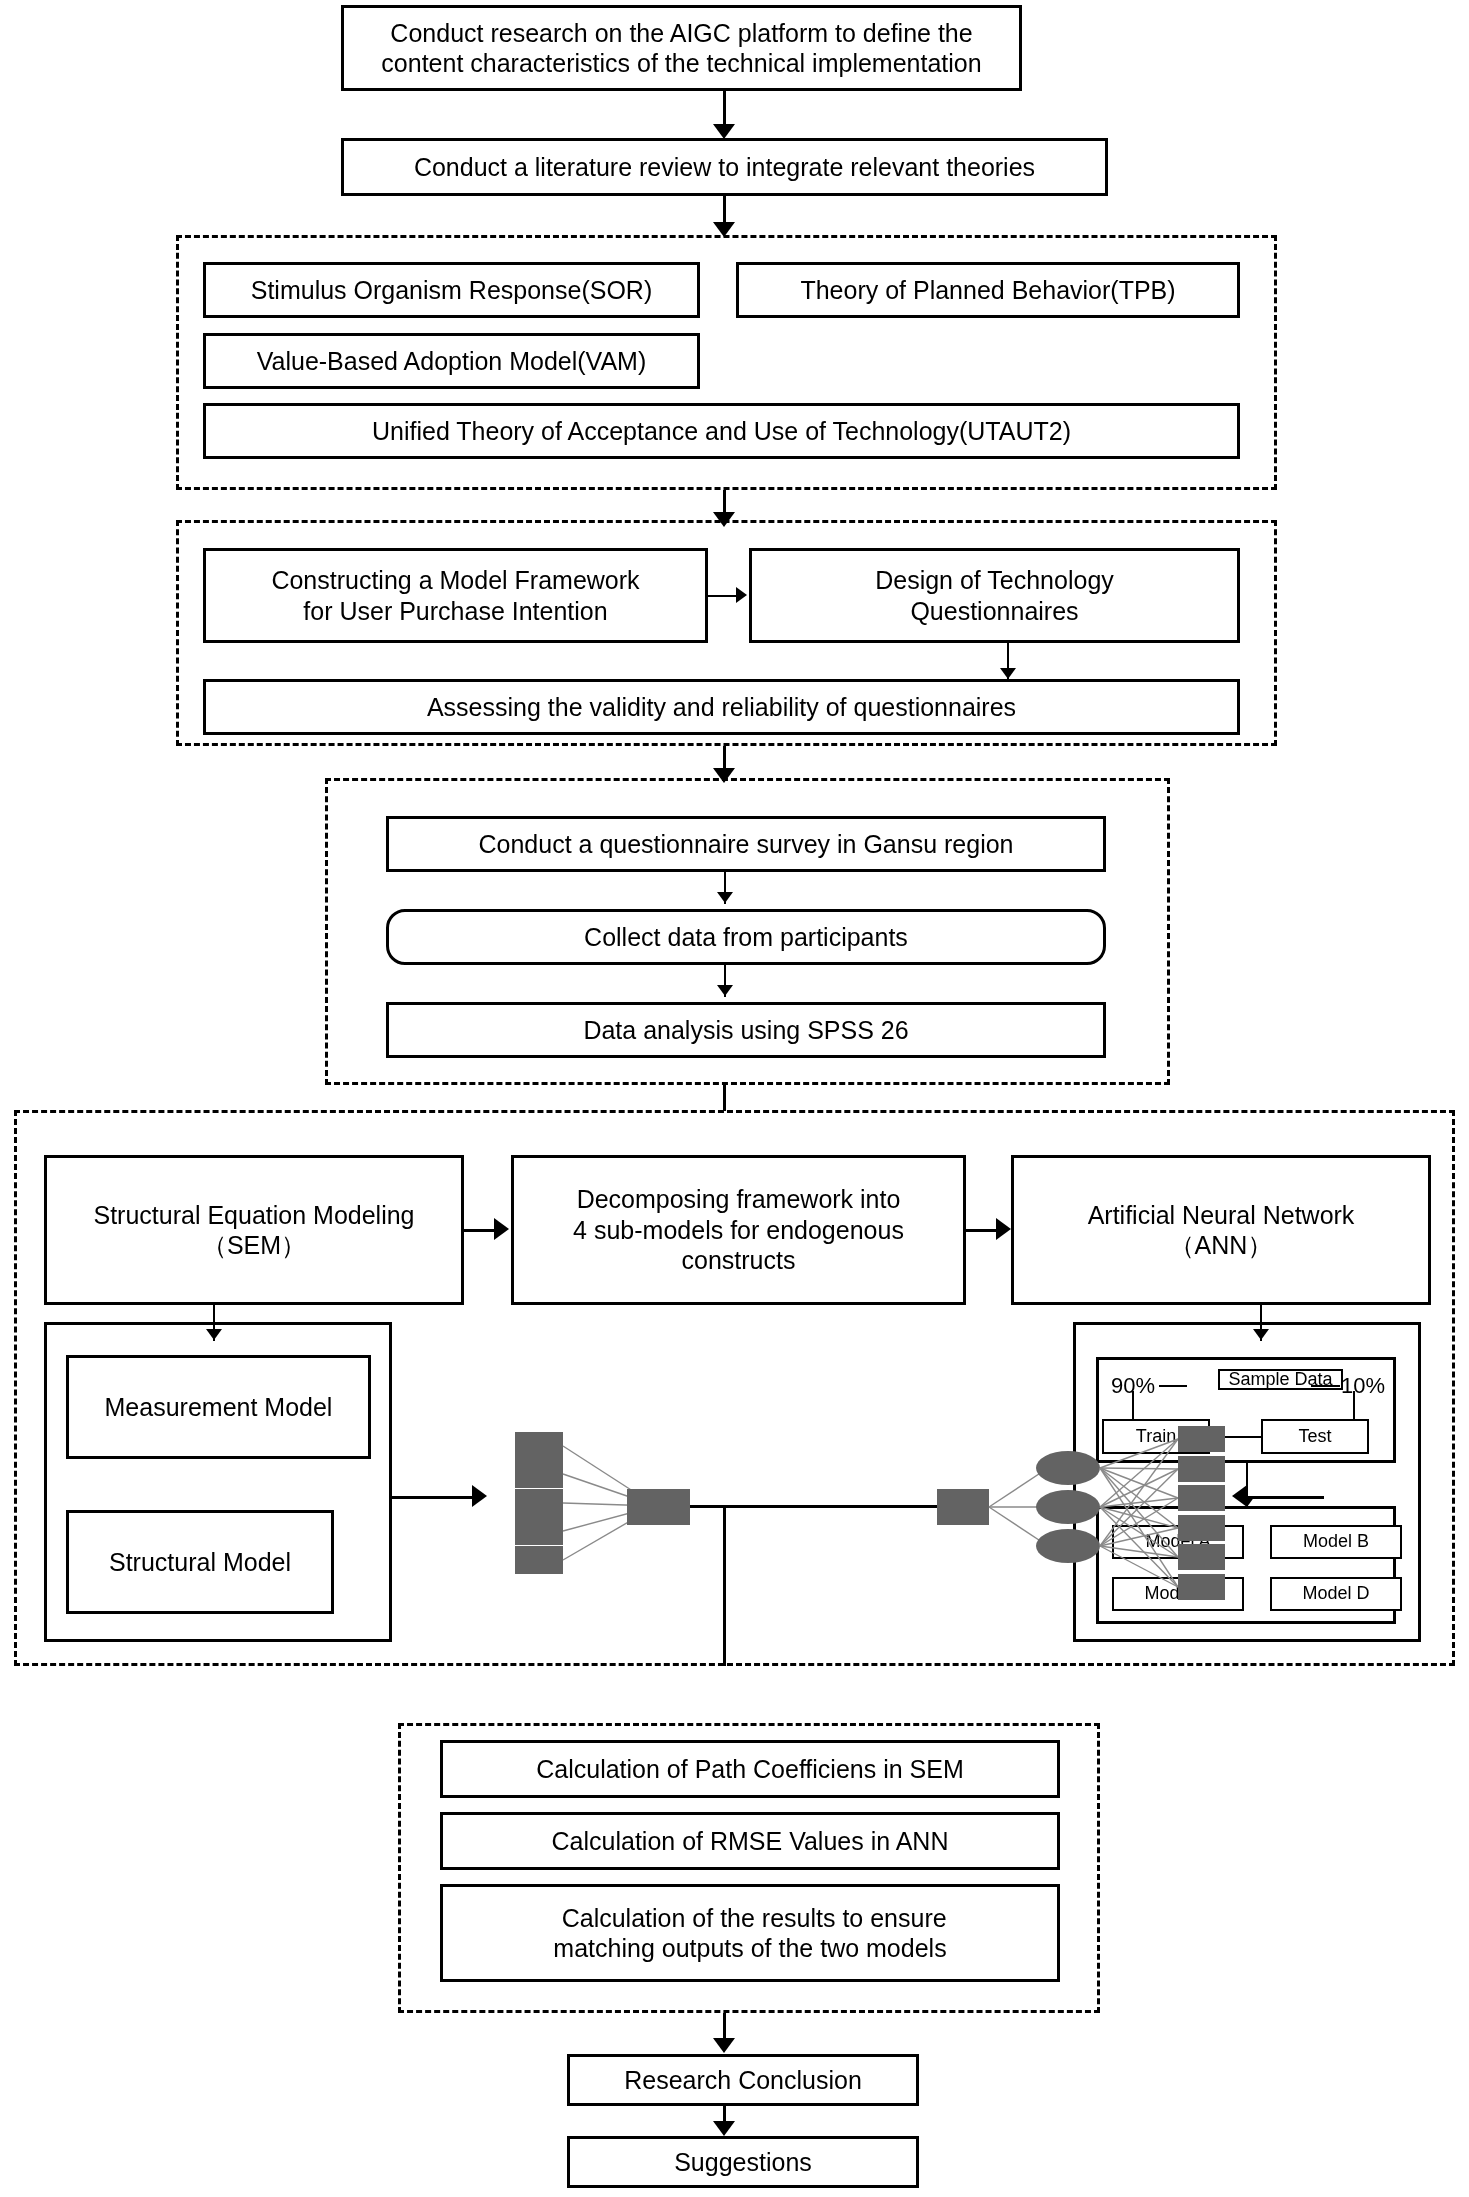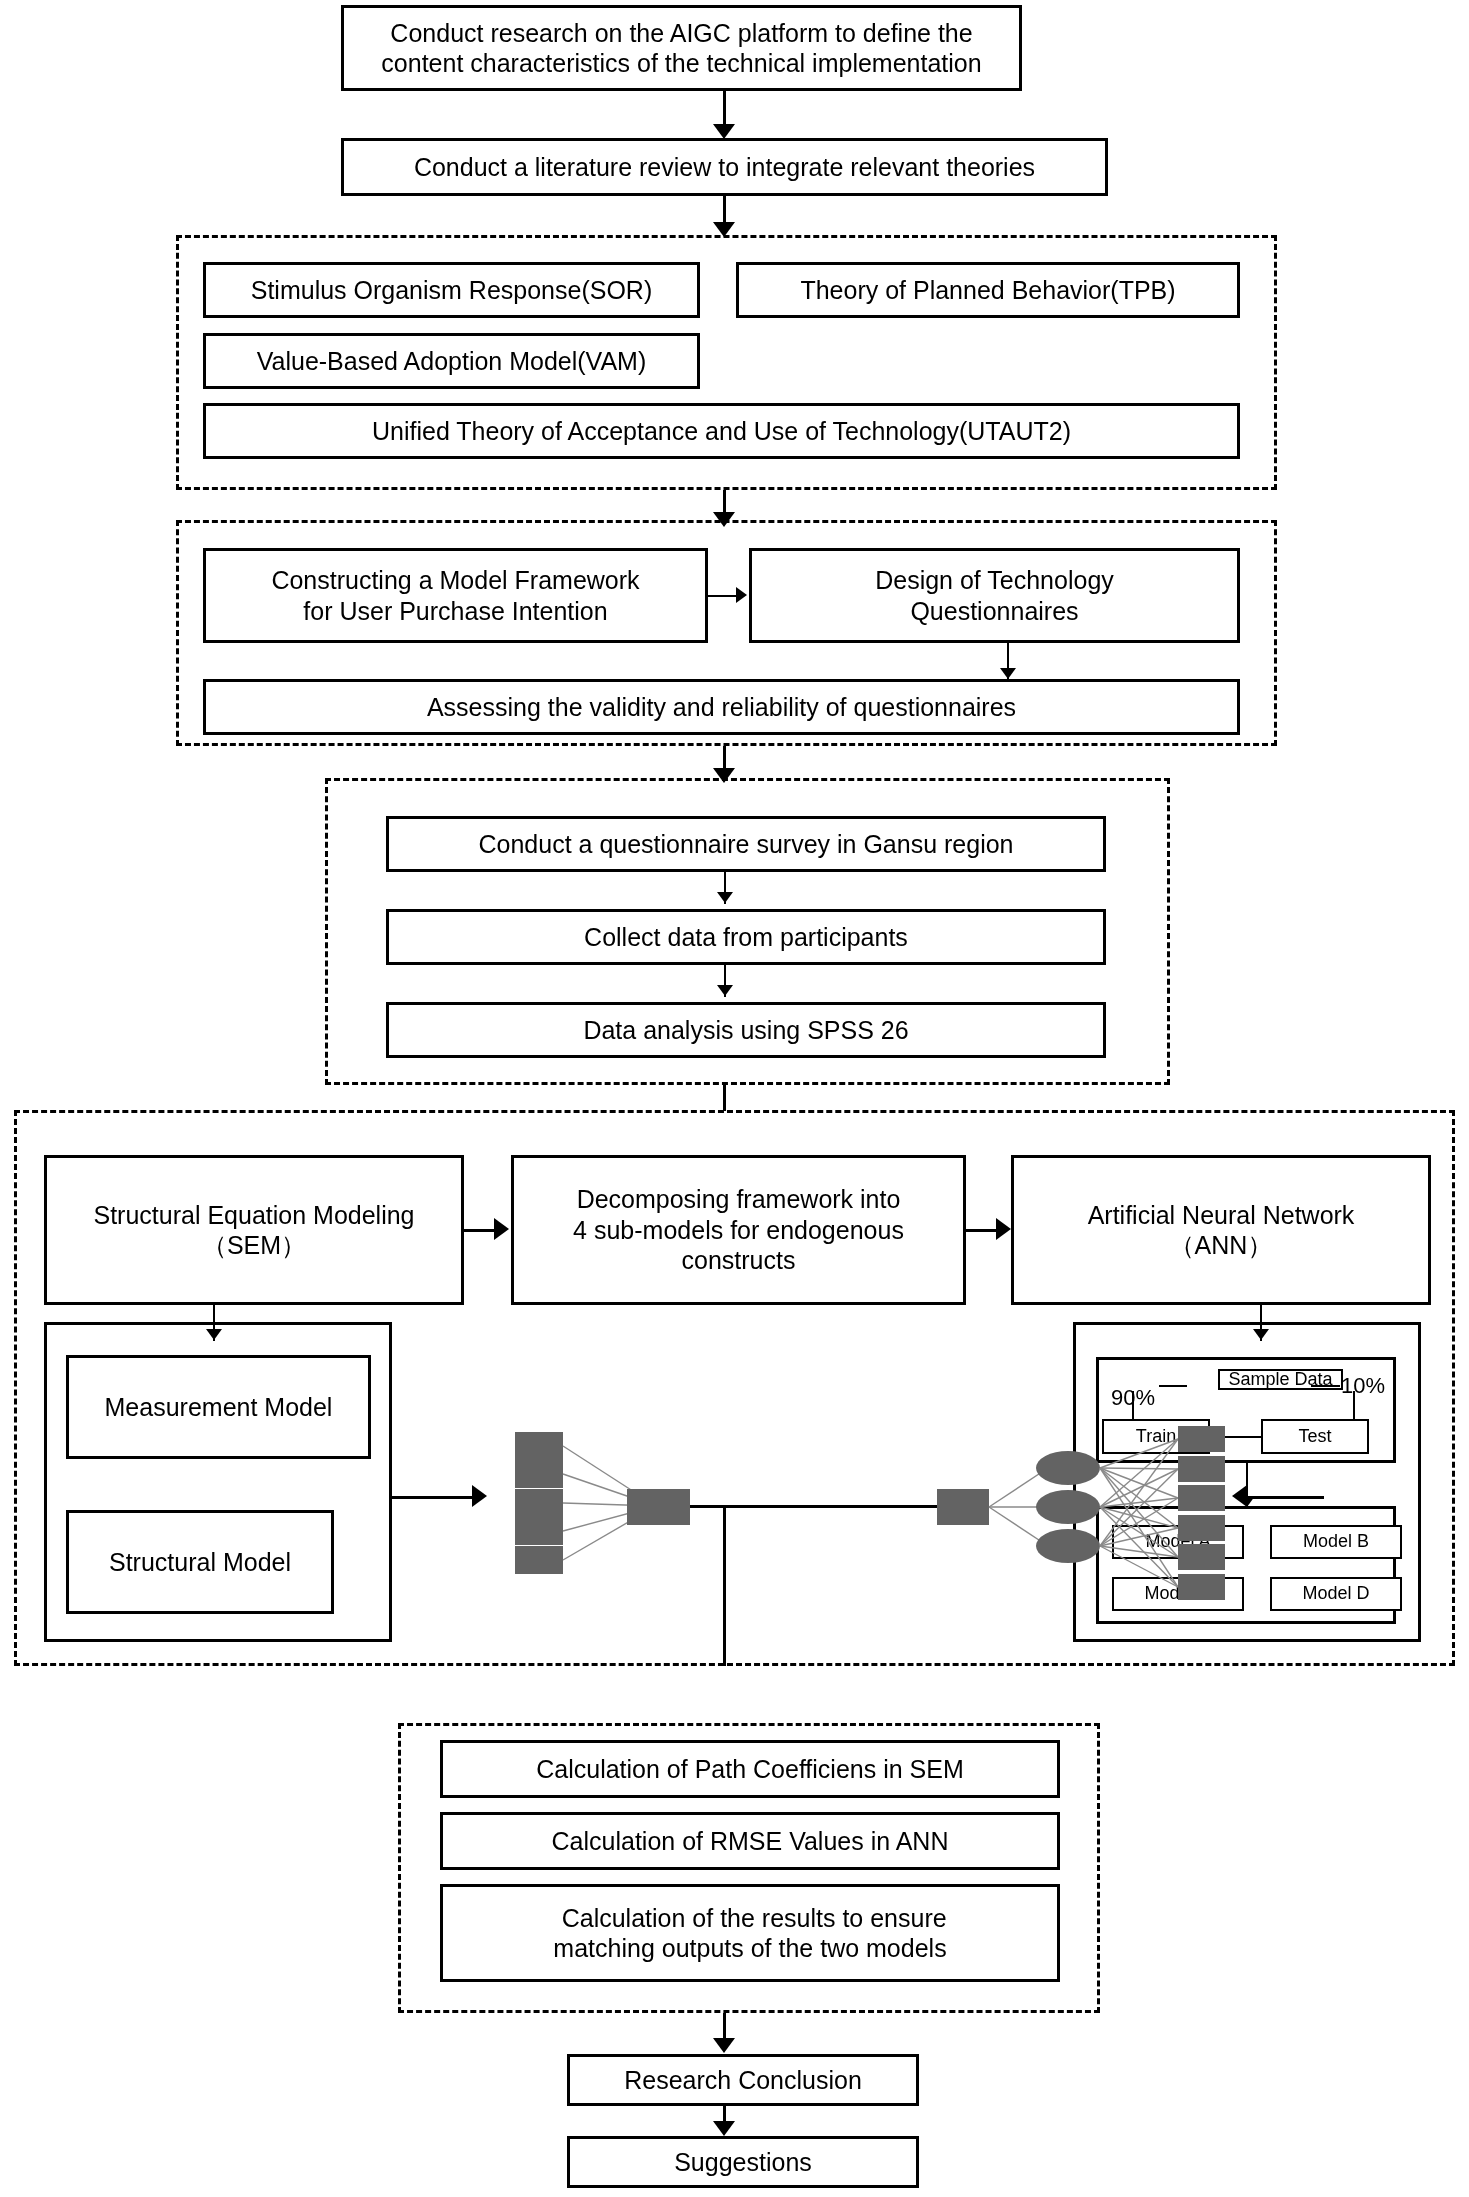--- a/index.html
+++ b/index.html
@@ -142,21 +142,21 @@
   <div class="vline" style="left:723px; top:746px; height:32px;"></div>
   <div class="arrow-down" style="left:713px; top:768px;"></div>
 
   <div class="group" style="left:325px; top:778px; width:845px; height:307px;"></div>
 
   <div class="box" style="left:386px; top:816px; width:720px; height:56px;">Conduct a questionnaire survey in Gansu region</div>
 
   <div class="vline thin2" style="left:724px; top:872px; height:32px;"></div>
   <div class="arrow-down sm" style="left:717px; top:892px;"></div>
 
-  <div class="box" style="left:386px; top:909px; width:720px; height:56px;">Collect data from participants</div>
+  <div class="box" style="left:386px; top:909px; width:720px; height:56px;border-radius:19px;">Collect data from participants</div>
 
   <div class="vline thin2" style="left:724px; top:965px; height:32px;"></div>
   <div class="arrow-down sm" style="left:717px; top:985px;"></div>
 
   <div class="box" style="left:386px; top:1002px; width:720px; height:56px;">Data analysis using SPSS 26</div>
 
   <div class="vline" style="left:723px; top:1085px; height:26px;"></div>
 
   <div class="group" style="left:14px; top:1110px; width:1441px; height:556px;"></div>
 
@@ -183,21 +183,21 @@
   <div class="arrow-down sm" style="left:1253px; top:1329px;"></div>
 
   <div class="panel" style="left:44px; top:1322px; width:348px; height:320px;"></div>
   <div class="box" style="left:66px; top:1355px; width:305px; height:104px;">Measurement Model</div>
   <div class="box" style="left:66px; top:1510px; width:268px; height:104px;">Structural Model</div>
 
   <div class="panel" style="left:1073px; top:1322px; width:348px; height:320px;"></div>
 
   <div class="panel" style="left:1096px; top:1357px; width:300px; height:106px;"></div>
   <div class="box tiny" style="left:1186px; top:1369px; width:125px; height:21px;margin-left:32px;">Sample Data</div>
-  <div class="label-txt" style="left:1111px; top:1373px;margin-top:12px;">90%</div>
+  <div class="label-txt" style="left:1111px; top:1373px;">90%</div>
   <div class="label-txt" style="left:1341px; top:1373px;text-align:right;">10%</div>
   <div class="hline thin2" style="left:1159px; top:1385px; width:28px;"></div>
   <div class="hline thin2" style="left:1311px; top:1385px; width:29px;"></div>
   <div class="vline thin2" style="left:1132px; top:1391px; height:33px;"></div>
   <div class="vline thin2" style="left:1353px; top:1391px; height:33px;"></div>
   <div class="box tiny" style="left:1102px; top:1419px; width:108px; height:35px;">Train</div>
   <div class="box tiny" style="left:1261px; top:1419px; width:108px; height:35px;">Test</div>
   <div class="hline thin2" style="left:1210px; top:1436px; width:51px;"></div>
 
   <div class="vline thin2" style="left:1246px; top:1463px; height:44px;"></div>

